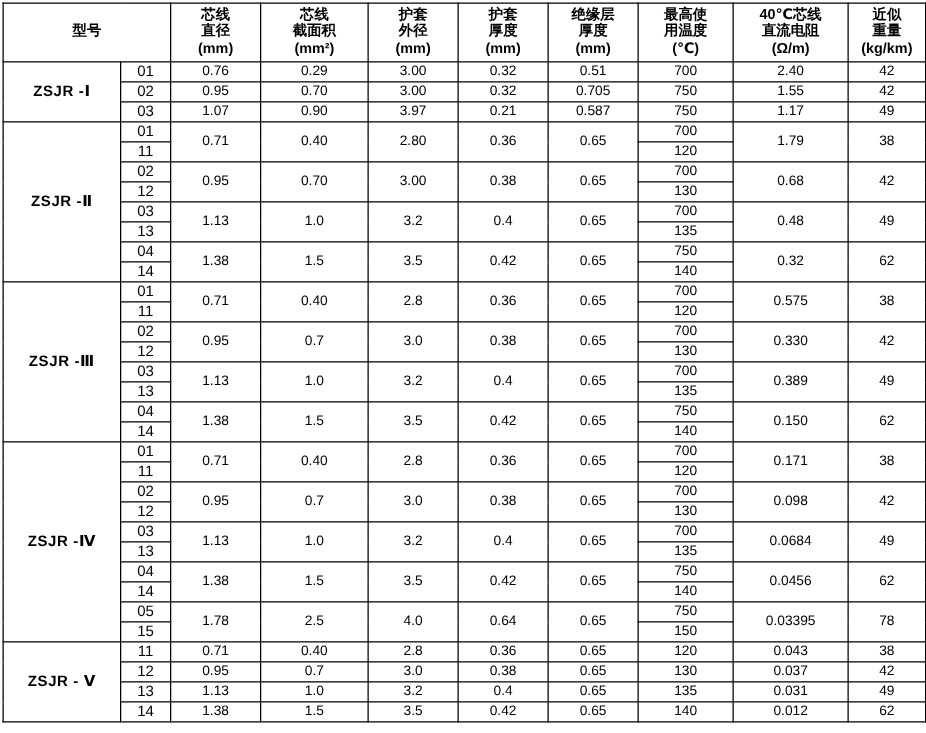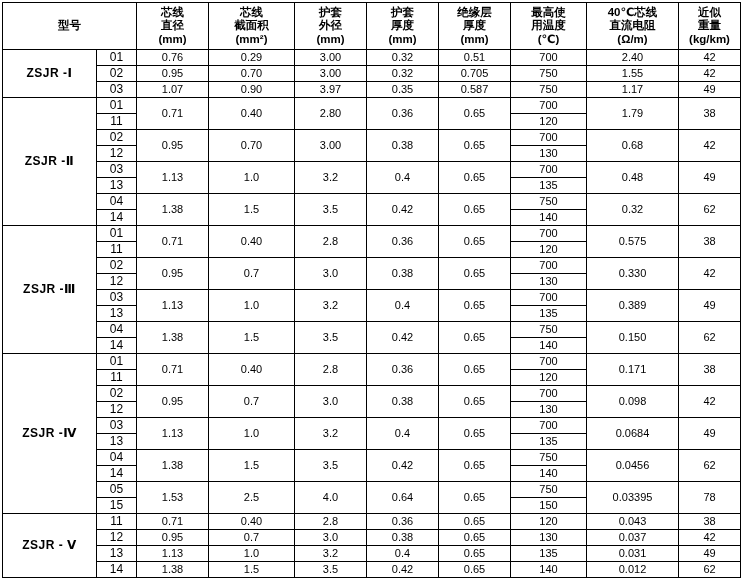--- a/index.html
+++ b/index.html
@@ -140,21 +140,21 @@
           <td class="val" rowspan="1">0.705</td>
           <td class="val">750</td>
           <td class="val" rowspan="1">1.55</td>
           <td class="val" rowspan="1">42</td>
         </tr>
         <tr>
           <td class="code">03</td>
           <td class="val" rowspan="1">1.07</td>
           <td class="val" rowspan="1">0.90</td>
           <td class="val" rowspan="1">3.97</td>
-          <td class="val" rowspan="1">0.35</td>
+          <td class="val" rowspan="1">0.21</td>
           <td class="val" rowspan="1">0.587</td>
           <td class="val">750</td>
           <td class="val" rowspan="1">1.17</td>
           <td class="val" rowspan="1">49</td>
         </tr>
         <tr>
           <td class="model" rowspan="8">ZSJR -Ⅱ</td>
           <td class="code">01</td>
           <td class="val" rowspan="2">0.71</td>
           <td class="val" rowspan="2">0.40</td>
@@ -331,21 +331,21 @@
           <td class="val">750</td>
           <td class="val" rowspan="2">0.0456</td>
           <td class="val" rowspan="2">62</td>
         </tr>
         <tr>
           <td class="code">14</td>
           <td class="val">140</td>
         </tr>
         <tr>
           <td class="code">05</td>
-          <td class="val" rowspan="2">1.53</td>
+          <td class="val" rowspan="2">1.78</td>
           <td class="val" rowspan="2">2.5</td>
           <td class="val" rowspan="2">4.0</td>
           <td class="val" rowspan="2">0.64</td>
           <td class="val" rowspan="2">0.65</td>
           <td class="val">750</td>
           <td class="val" rowspan="2">0.03395</td>
           <td class="val" rowspan="2">78</td>
         </tr>
         <tr>
           <td class="code">15</td>

